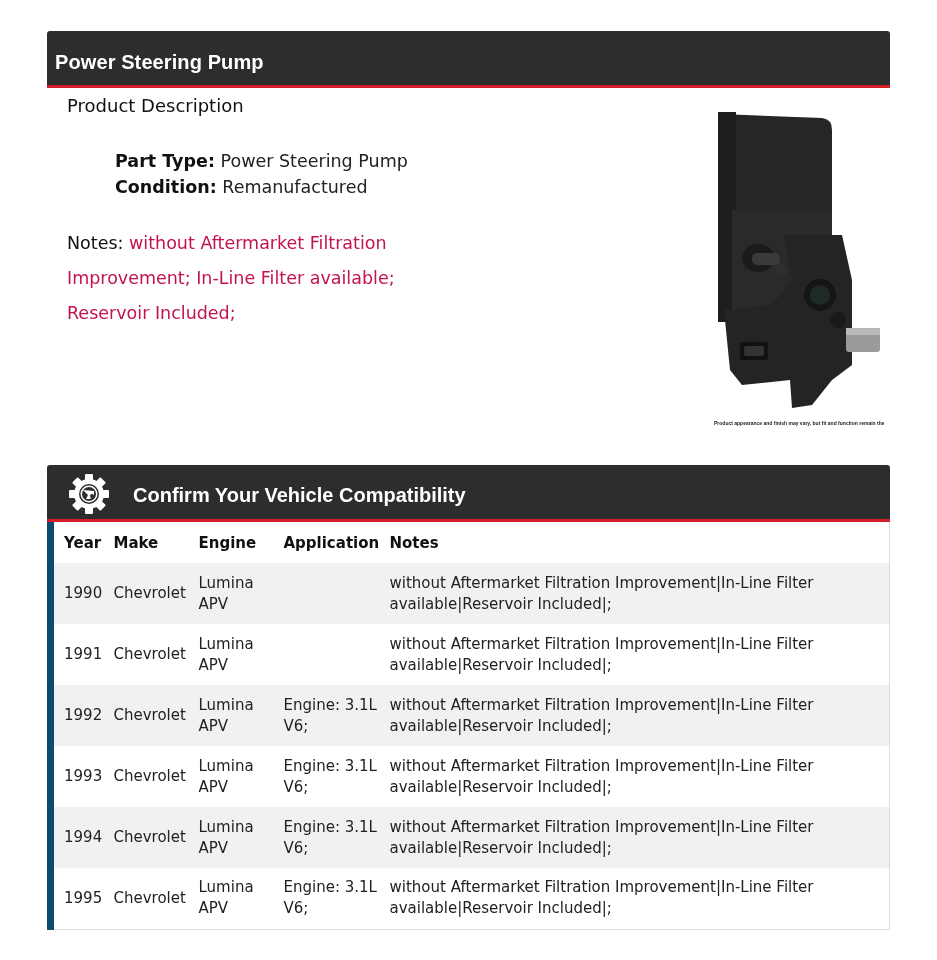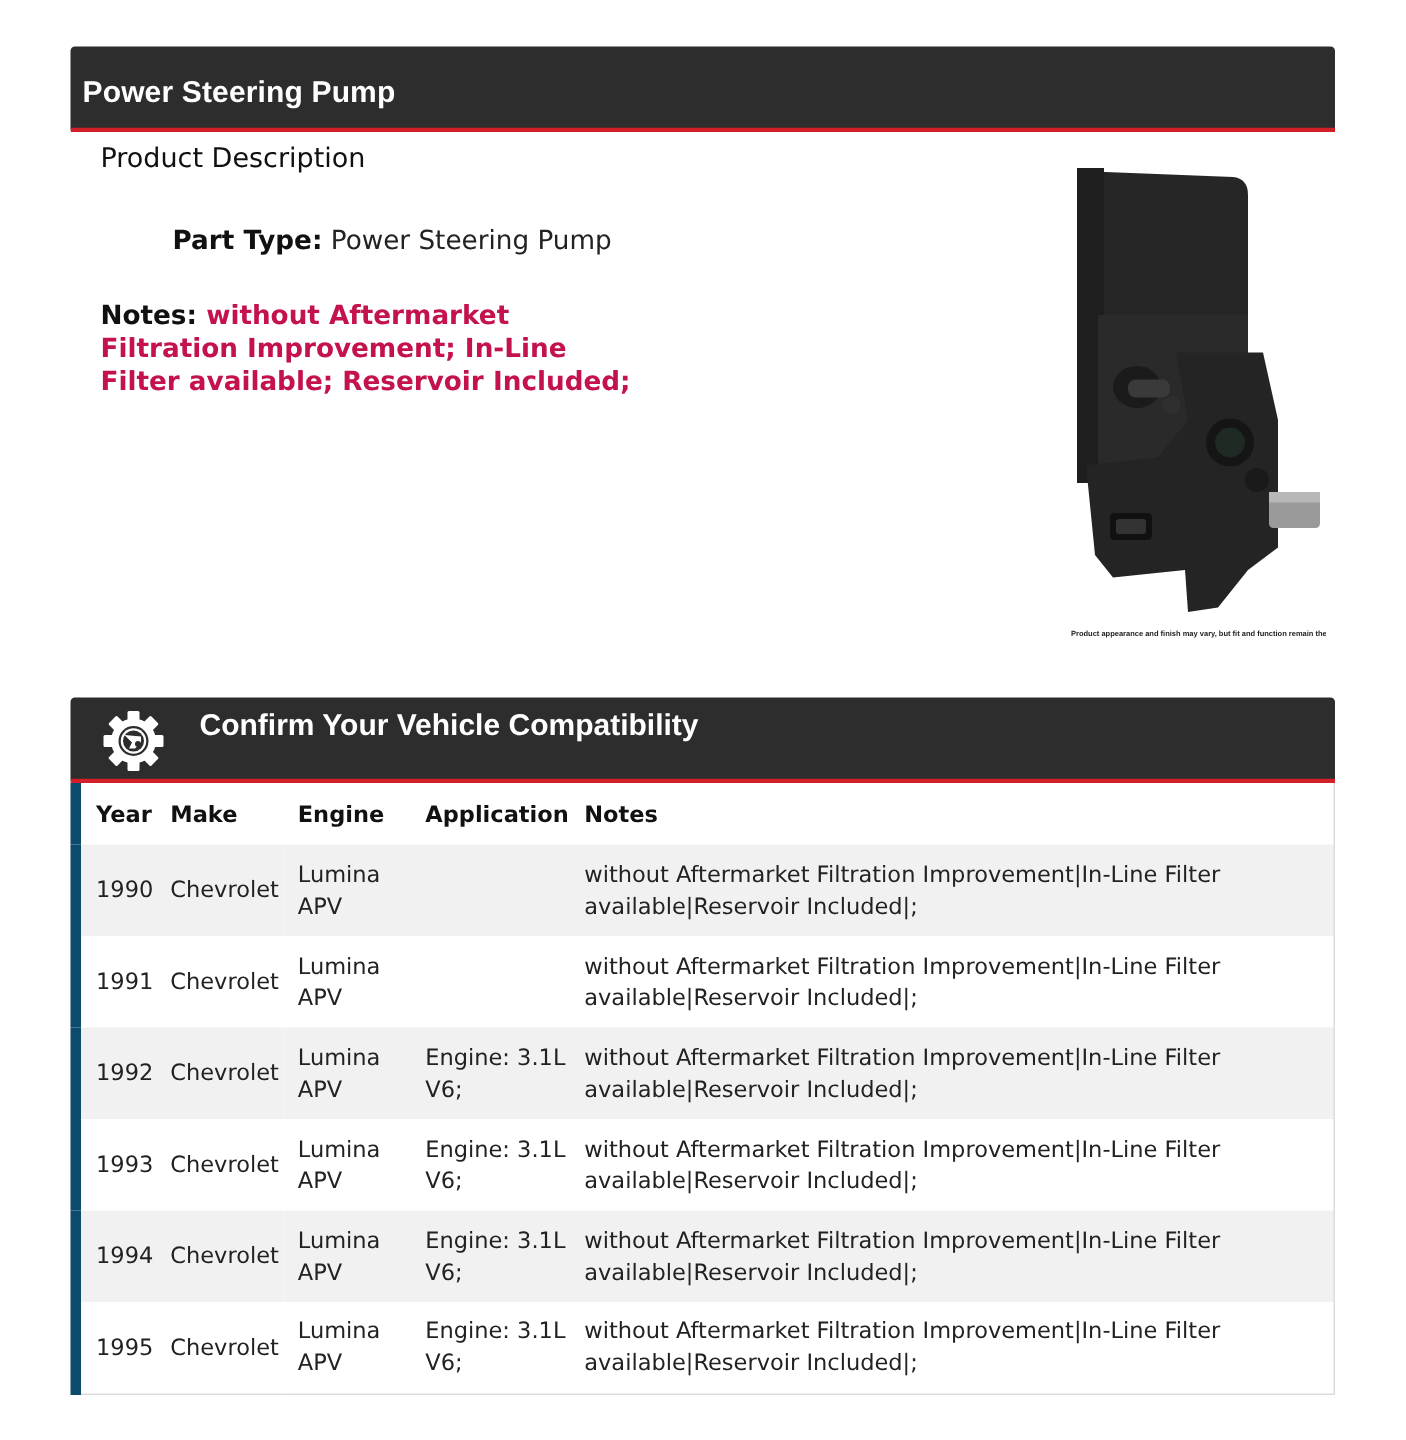--- a/index.html
+++ b/index.html
@@ -14,29 +14,29 @@
     font-family: "Liberation Sans", sans-serif; font-weight: bold;
   }
   #bar1 { top: 31px; height: 57px; }
   #bar1 .bar-title { position: absolute; left: 8px; top: 20px; font-size: 20px; letter-spacing: 0.1px; }
 
   #desc { position: absolute; left: 67px; top: 95px; width: 600px; }
   .desc-heading { font-size: 18px; font-weight: normal; color: #111; height: 29px; }
   .spec-list { margin-top: 25px; font-size: 17.5px; line-height: 25.8px; }
   .spec-line b { font-weight: bold; margin-left: 48px; }
   .spec-value { color: #222; }
-  .notes { margin-top: 25px; font-size: 17.5px; line-height: 22px; font-weight: bold; width: 360px; }
+  .notes { margin-top: 25px; font-size: 17.5px; line-height: 35px; font-weight: normal; width: 360px; }
   .notes-value { color: #c4134c; }
 
   #product-image { position: absolute; left: 712px; top: 110px; width: 172px; height: 305px; }
   .caption { position: absolute; left: 714px; top: 420px; font-size: 5px; font-family: "Liberation Sans", sans-serif; font-weight: bold; color: #222; white-space: nowrap; width: 170px; overflow: hidden; }
 
   #bar2 { top: 465px; height: 57px; }
   #bar2 .gear { position: absolute; left: 21px; top: 8px; width: 42px; height: 42px; }
-  #bar2 .bar-title { position: absolute; left: 86px; top: 8px; font-size: 20px; }
+  #bar2 .bar-title { position: absolute; left: 86px; top: 19px; font-size: 20px; }
 
   #compat-table {
     position: absolute; left: 47px; top: 522px; width: 843px;
     border-left: 7px solid #0c4a6e; border-right: 1px solid #dcdcdc; border-bottom: 1px solid #dcdcdc;
     border-collapse: collapse; font-size: 15px; color: #222;
   }
   #compat-table th { text-align: left; font-weight: bold; height: 41px; padding: 0 0 0 10px; vertical-align: middle; color: #111; }
   #compat-table td { height: 61px; vertical-align: middle; padding: 0 0 0 10px; line-height: 21px; }
   #compat-table tr.odd td { background: #f1f1f1; }
   .col-year { width: 53px; }
@@ -50,20 +50,24 @@
 <div id="bar1" class="bar">
   <span class="bar-title">Power Steering Pump</span>
 </div>
 
 <div id="desc">
   <div class="desc-heading">Product Description</div>
   <div class="spec-list">
     <div class="spec-line">
       <b>Part Type:</b>
       <span class="spec-value">Power Steering Pump</span>
+    </div>
+    <div class="spec-line">
+      <b>Condition:</b>
+      <span class="spec-value">Remanufactured</span>
     </div>
   </div>
   <div class="notes">
     <span>Notes:</span>
     <span class="notes-value">without Aftermarket Filtration Improvement; In-Line Filter available; Reservoir Included;</span>
   </div>
 </div>
 
 <svg id="product-image" viewBox="0 0 172 305" xmlns="http://www.w3.org/2000/svg">
 

